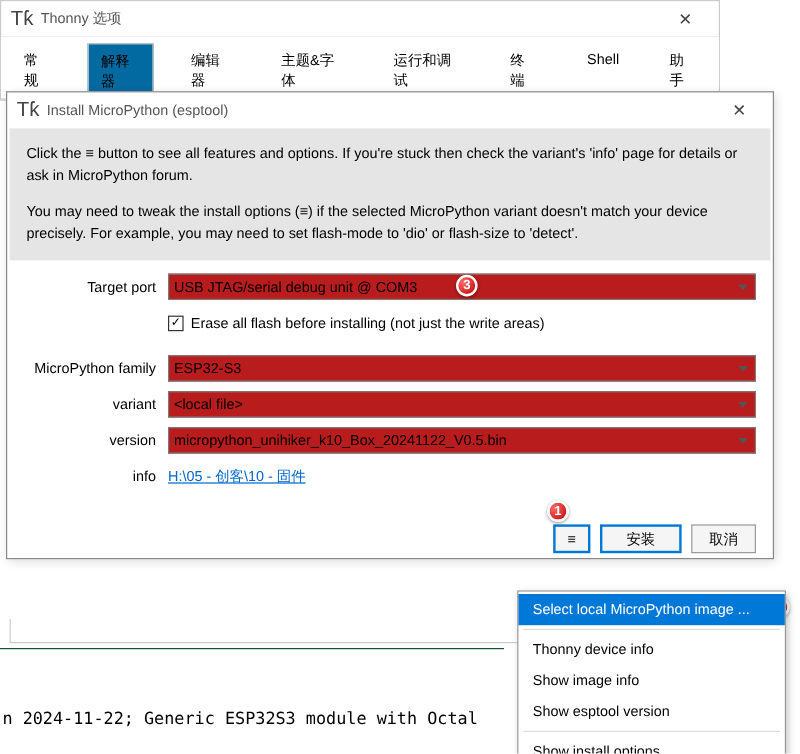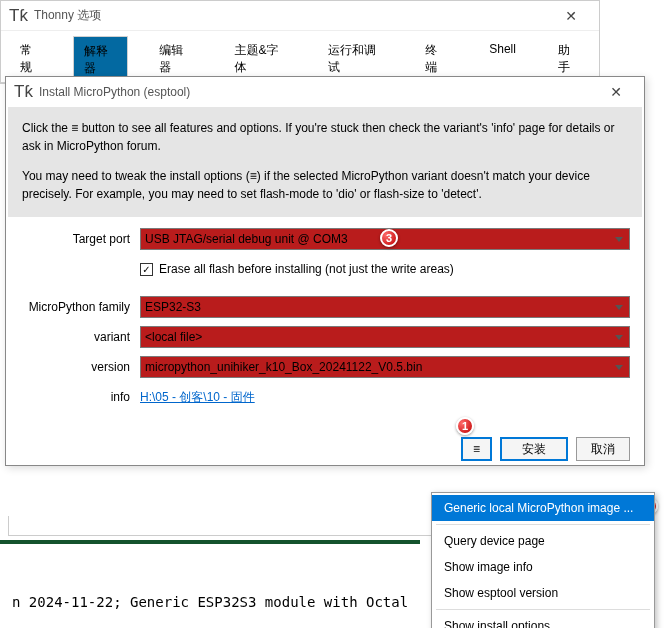--- a/index.html
+++ b/index.html
@@ -36,21 +36,21 @@
 .button-row { display: flex; justify-content: flex-end; gap: 8px; padding: 8px 14px 4px 14px; align-items: center; }
 .btn { height: 24px; padding: 0 14px; border: 1px solid #999; background: #f5f5f5; font-size: 12px; cursor: pointer; display: inline-flex; align-items: center; justify-content: center; font-family: inherit; }
 .btn.hamburger { padding: 0 10px; border: 2px solid #0078d7; }
 .btn.install { border: 2px solid #0078d7; padding: 0 20px; }
 
 .menu { position: absolute; top: 492px; left: 431px; width: 224px; background: #fff; border: 1px solid #999; box-shadow: 2px 2px 6px rgba(0,0,0,0.25); padding: 2px 0; z-index: 20; }
 .menu-item { padding: 6px 12px; cursor: pointer; color: #000; white-space: nowrap; overflow: hidden; }
 .menu-item.selected { background: #0078d7; color: #fff; }
 .menu-sep { height: 1px; background: #ddd; margin: 3px 4px; }
 
-.terminal-area { position: absolute; top: 540px; left: 0; width: 420px; padding: 10px 0 0 12px; border-top: 4px solid #14532d; }
+.terminal-area { position: absolute; top: 540px; left: 0; width: 420px; padding: 10px 0 0 2px; border-top: 1px solid #14532d; }
 .terminal-line { font-family: "Consolas", monospace; font-size: 14px; color: #000; padding: 40px 0 0 0; }
 
 .bottom-border { position: absolute; top: 516px; left: 8px; width: 590px; height: 20px; border: 1px solid #ccc; border-top: none; }
 </style>
 </head>
 <body>
 
 <div class="parent-window">
   <div class="titlebar">
     <span class="icon">Tƙ</span>
@@ -141,23 +141,23 @@
 
   <div class="button-row" style="position:relative;">
     <div class="badge" style="top:-12px; right:170px;">1</div>
     <button class="btn hamburger">≡</button>
     <button class="btn install">安装</button>
     <button class="btn">取消</button>
   </div>
 </div>
 
 <div class="menu">
-  <div class="menu-item selected">Generic local MicroPython image ...</div>
+  <div class="menu-item selected">Select local MicroPython image ...</div>
   <div class="menu-sep"></div>
-  <div class="menu-item">Query device page</div>
+  <div class="menu-item">Thonny device info</div>
   <div class="menu-item">Show image info</div>
   <div class="menu-item">Show esptool version</div>
   <div class="menu-sep"></div>
   <div class="menu-item">Show install options</div>
 </div>
 <div class="badge" style="top:497px; left:640px;">2</div>
 
 <div class="terminal-area">
   <div class="terminal-line">n 2024-11-22; Generic ESP32S3 module with Octal</div>
 </div>

